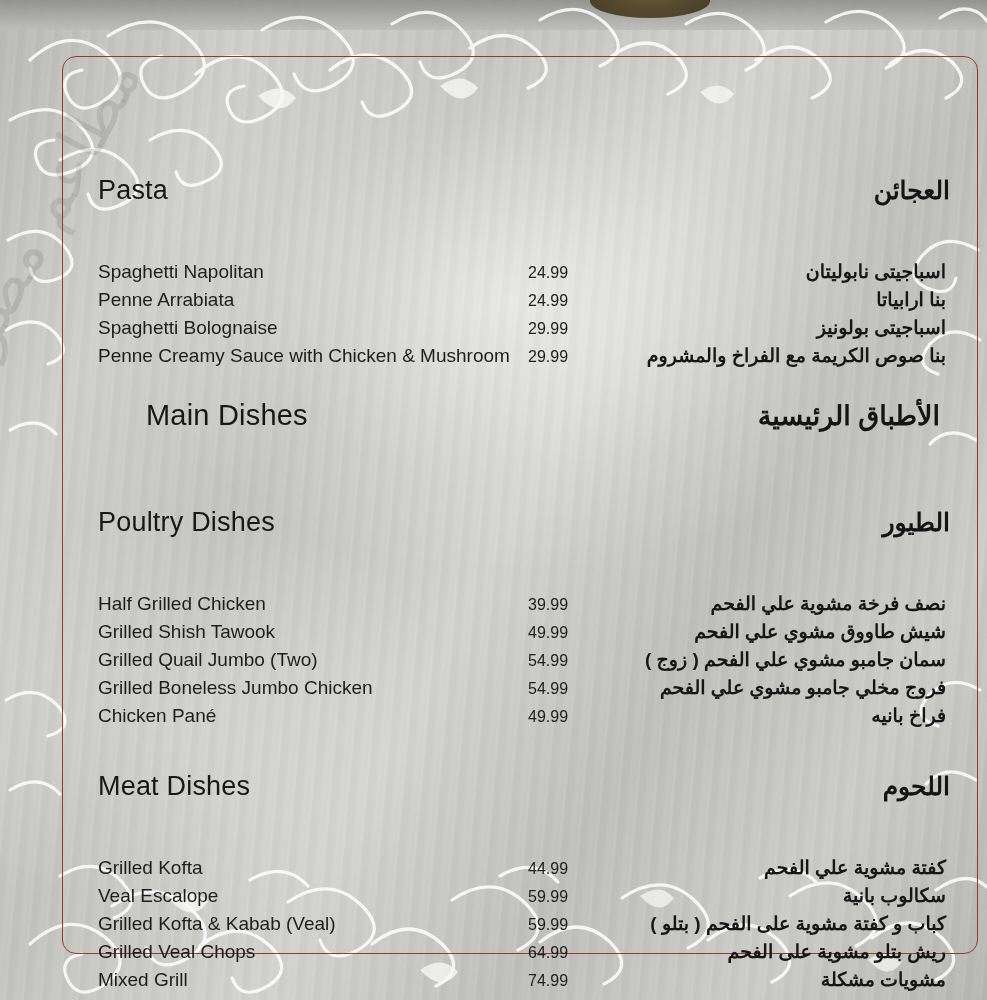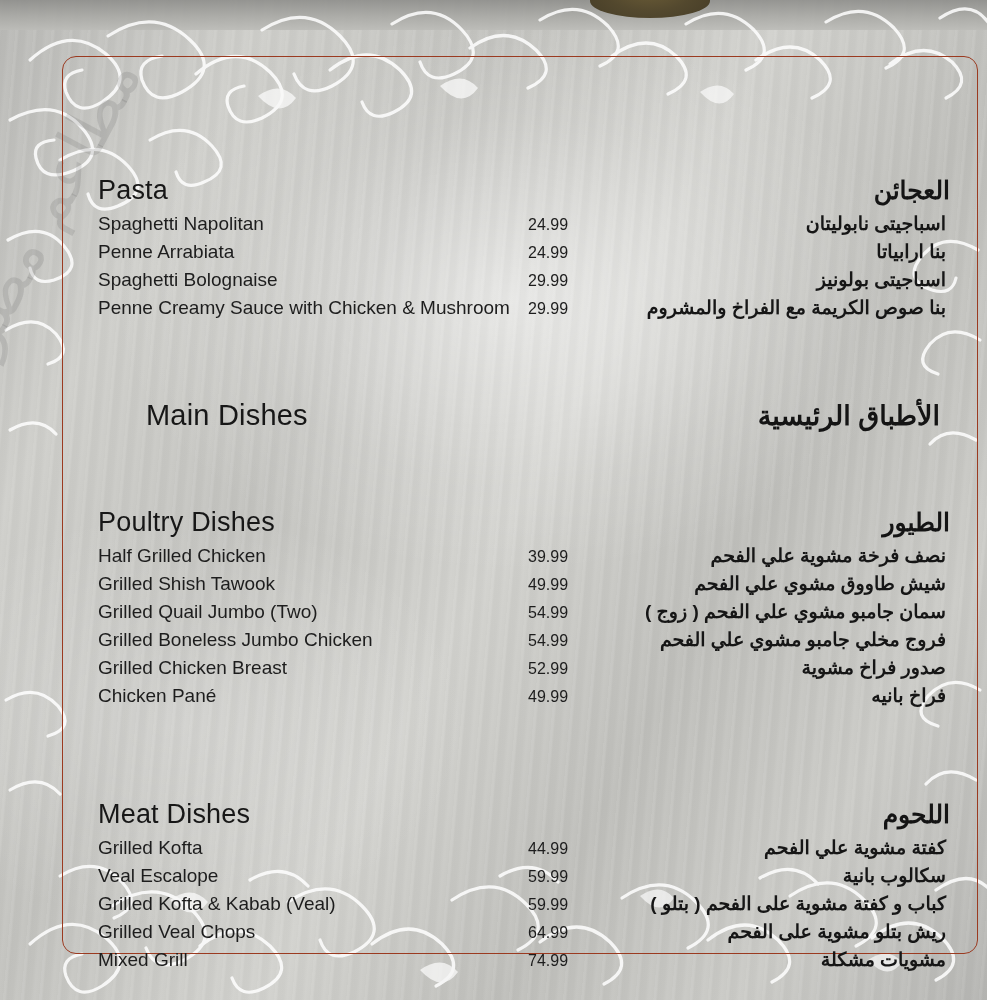--- a/index.html
+++ b/index.html
@@ -129,20 +129,21 @@
     color: #1d1d1d;
   }
   .row .ar {
     flex: 1;
     font-size: 19px;
     text-align: right;
     direction: rtl;
     font-weight: bold;
     color: #161616;
     padding-right: 4px;
+    margin-top: 48px;
   }
   .gap-m { height: 40px; }
   .gap-l { height: 52px; }
 
   
   .watermark {
     position: absolute;
     left: -60px;
     top: 330px;
     width: 600px;
@@ -286,25 +287,20 @@
         <div class="en">Grilled Quail Jumbo (Two)</div>
         <div class="price">54.99</div>
         <div class="ar">سمان جامبو مشوي علي الفحم ( زوج )</div>
       </div>
       <div class="row">
         <div class="en">Grilled Boneless Jumbo  Chicken</div>
         <div class="price">54.99</div>
         <div class="ar">فروج مخلي جامبو مشوي علي الفحم</div>
       </div>
       <div class="row">
-        <div class="en">Grilled Chicken Breast</div>
-        <div class="price">52.99</div>
-        <div class="ar">صدور فراخ مشوية</div>
-      </div>
-      <div class="row">
         <div class="en">Chicken Pané</div>
         <div class="price">49.99</div>
         <div class="ar">فراخ بانيه</div>
       </div>
     </div>
 
     <div class="gap-l"></div>
 
     <div class="sec-head">
       <div class="en">Meat Dishes</div>

